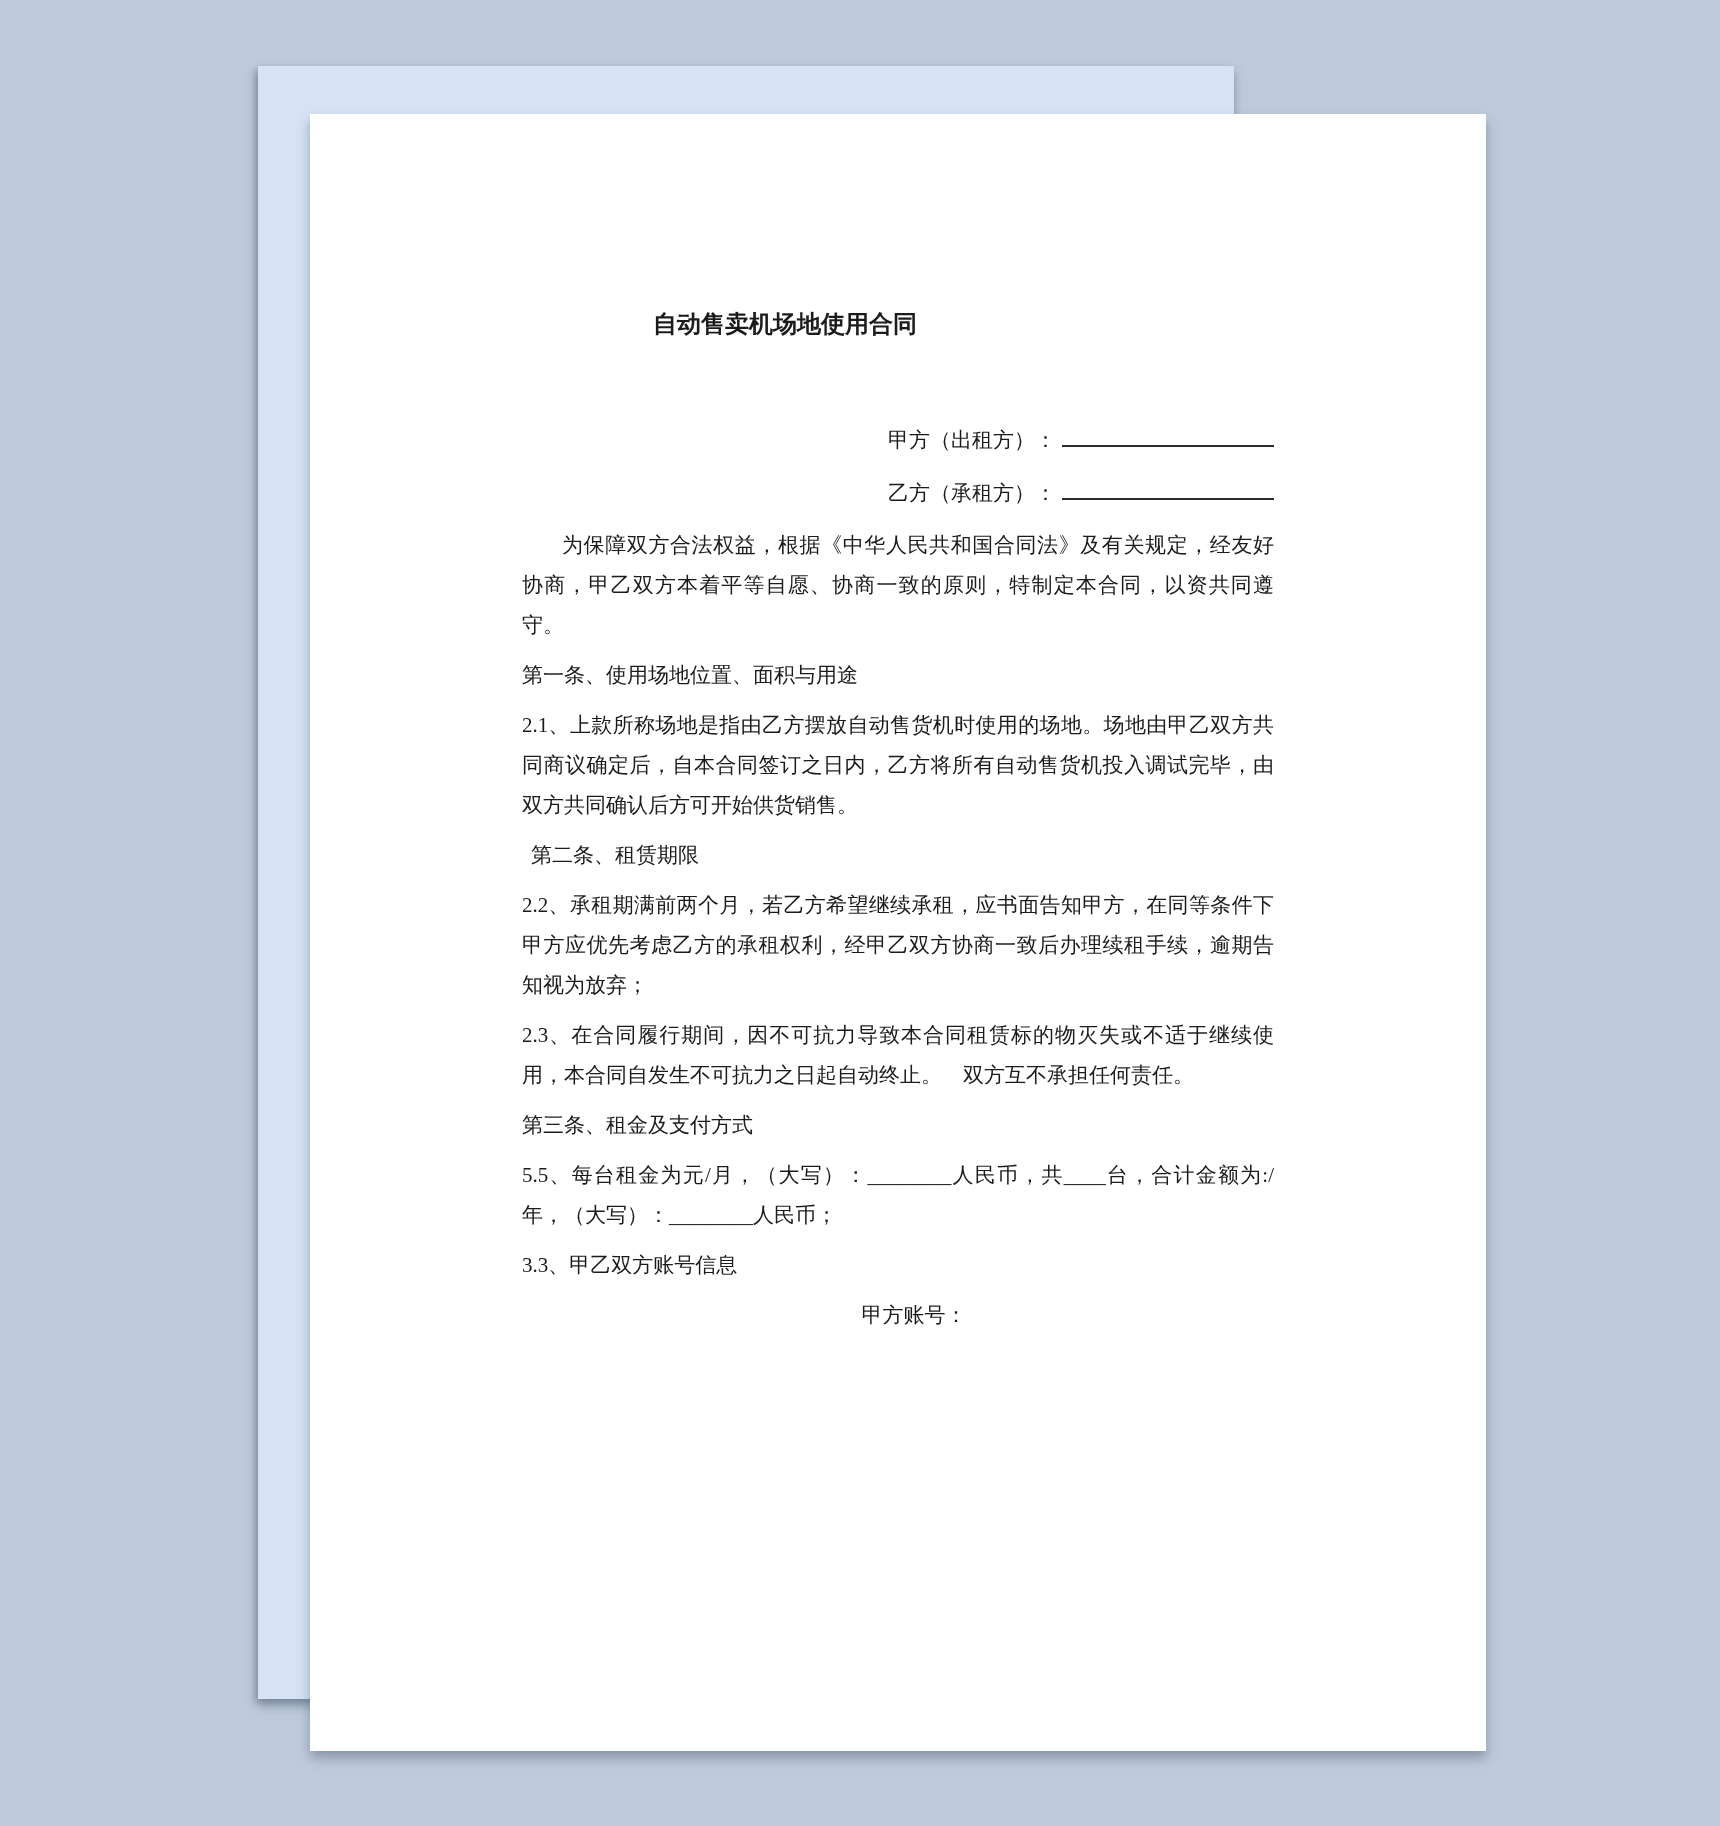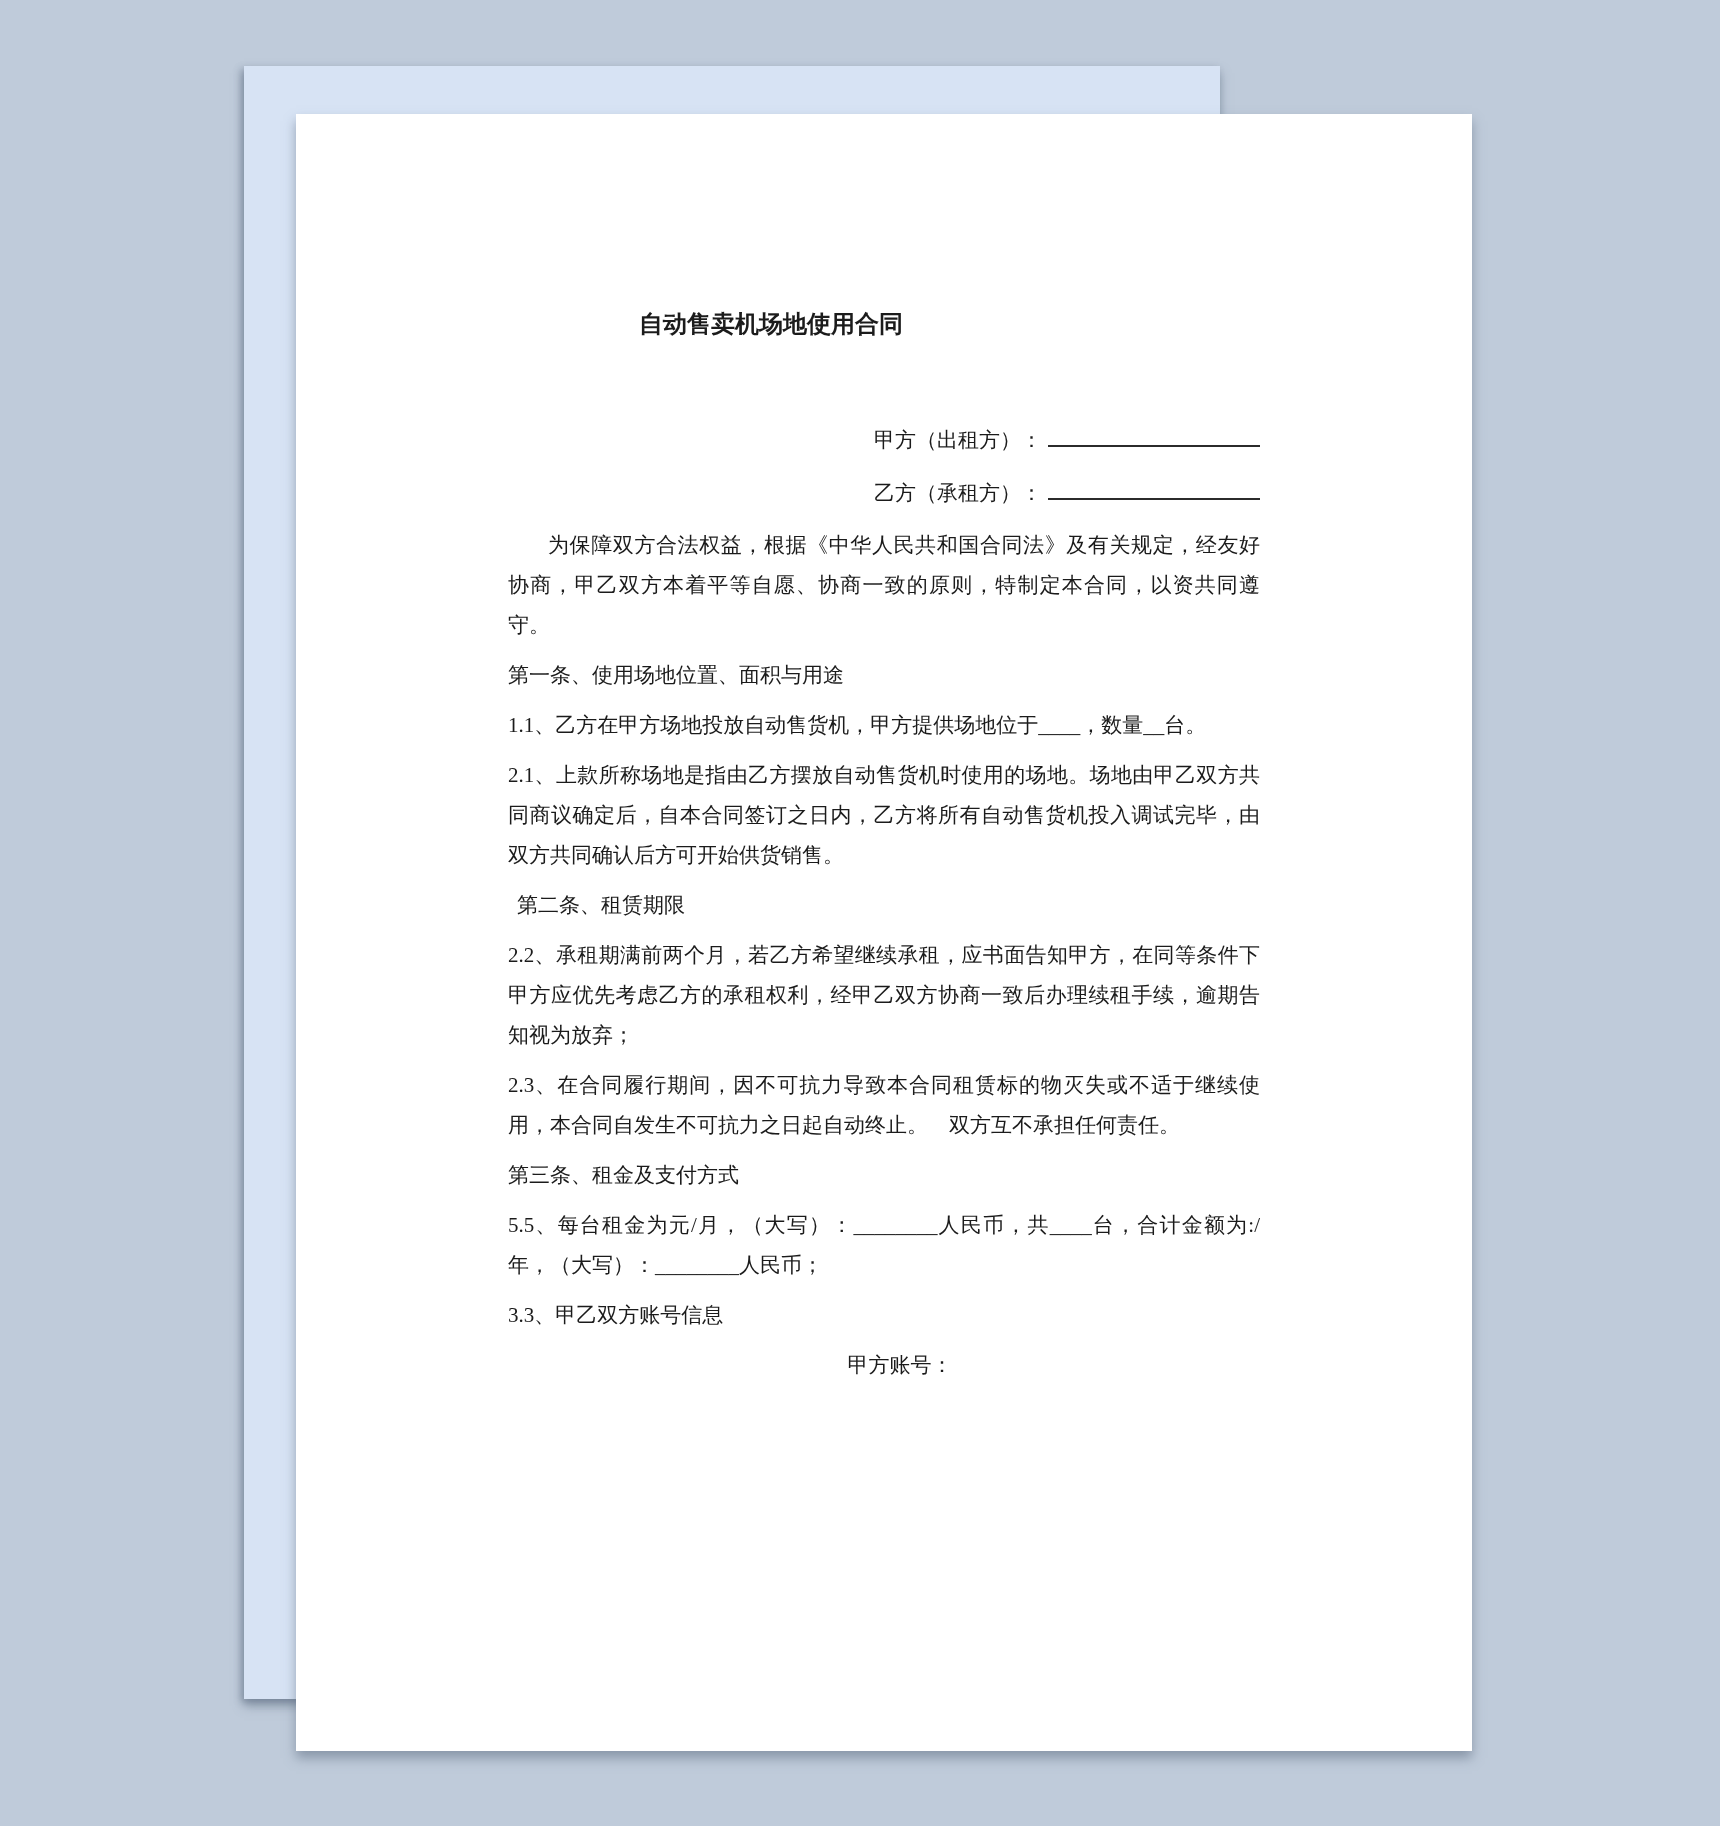--- a/index.html
+++ b/index.html
@@ -1,21 +1,21 @@
 <!DOCTYPE html>
 <html><head>
 <meta charset="utf-8">
 <style>
   html,body { margin:0; padding:0; }
   body {
     width:1720px; height:1826px;
     background:#bfcbda;
     font-family:"Liberation Serif", serif;
   }
-  .canvas { position:relative; width:1620px; height:1826px; overflow:hidden; }
+  .canvas { position:relative; width:1620px; height:1826px; overflow:hidden;margin-left:14px; }
   .back-page {
     position:absolute; left:244px; top:66px;
     width:976px; height:1633px;
     background:#d7e3f4;
     box-shadow:-3px 3px 7px rgba(92,107,128,.45), 0 7px 10px rgba(92,107,128,.5);
   }
   .page {
     position:absolute; left:296px; top:114px;
     width:1176px; height:1637px;
     background:#ffffff;
@@ -60,21 +60,20 @@
       <h1 class="title">自动售卖机场地使用合同</h1>
 
       <p class="party"><span>甲方（出租方）：</span><span class="blank"></span></p>
 
       <p class="party"><span>乙方（承租方）：</span><span class="blank"></span></p>
 
       <p class="para indent2">为保障双方合法权益，根据《中华人民共和国合同法》及有关规定，经友好协商，甲乙双方本着平等自愿、协商一致的原则，特制定本合同，以资共同遵守。</p>
 
       <p class="para">第一条、使用场地位置、面积与用途</p>
 
-      <p class="para">1.1、乙方在甲方场地投放自动售货机，甲方提供场地位于____，数量__台。</p>
 
       <p class="para">2.1、上款所称场地是指由乙方摆放自动售货机时使用的场地。场地由甲乙双方共同商议确定后，自本合同签订之日内，乙方将所有自动售货机投入调试完毕，由双方共同确认后方可开始供货销售。</p>
 
       <p class="para ind-half">第二条、租赁期限</p>
 
 
       <p class="para">2.2、承租期满前两个月，若乙方希望继续承租，应书面告知甲方，在同等条件下甲方应优先考虑乙方的承租权利，经甲乙双方协商一致后办理续租手续，逾期告知视为放弃；</p>
 
       <p class="para">2.3、在合同履行期间，因不可抗力导致本合同租赁标的物灭失或不适于继续使用，本合同自发生不可抗力之日起自动终止。　双方互不承担任何责任。</p>
 

